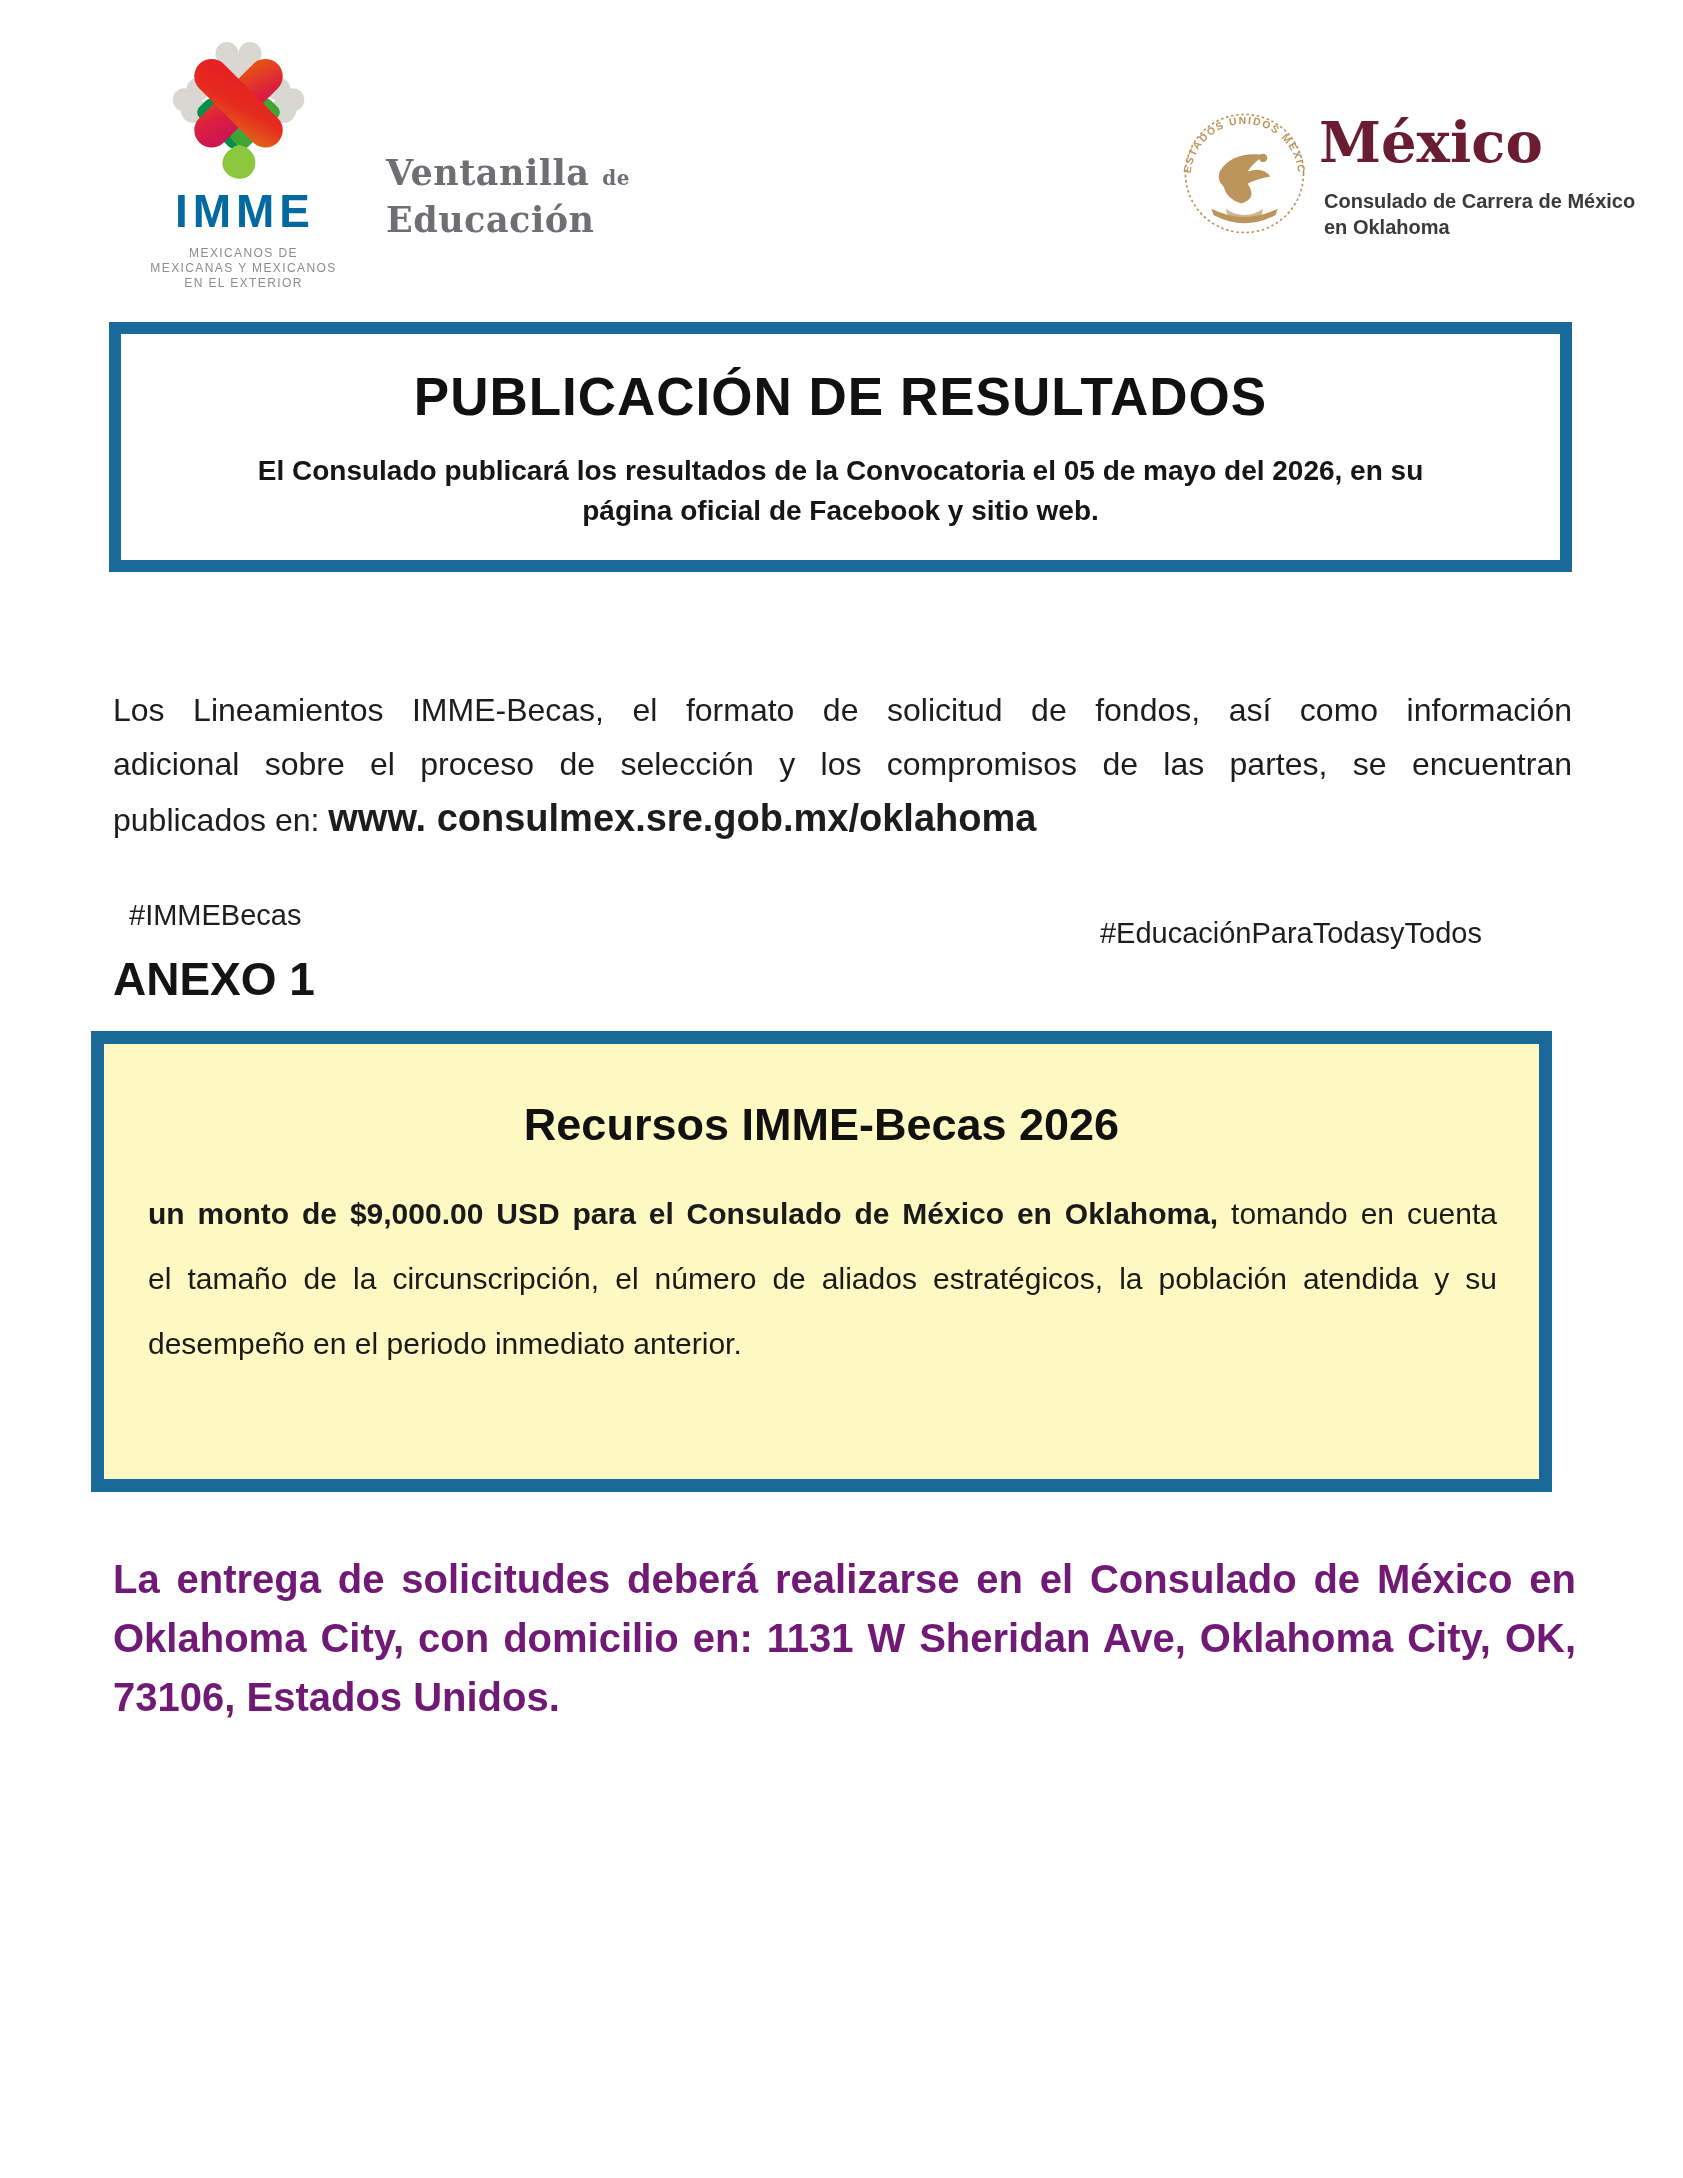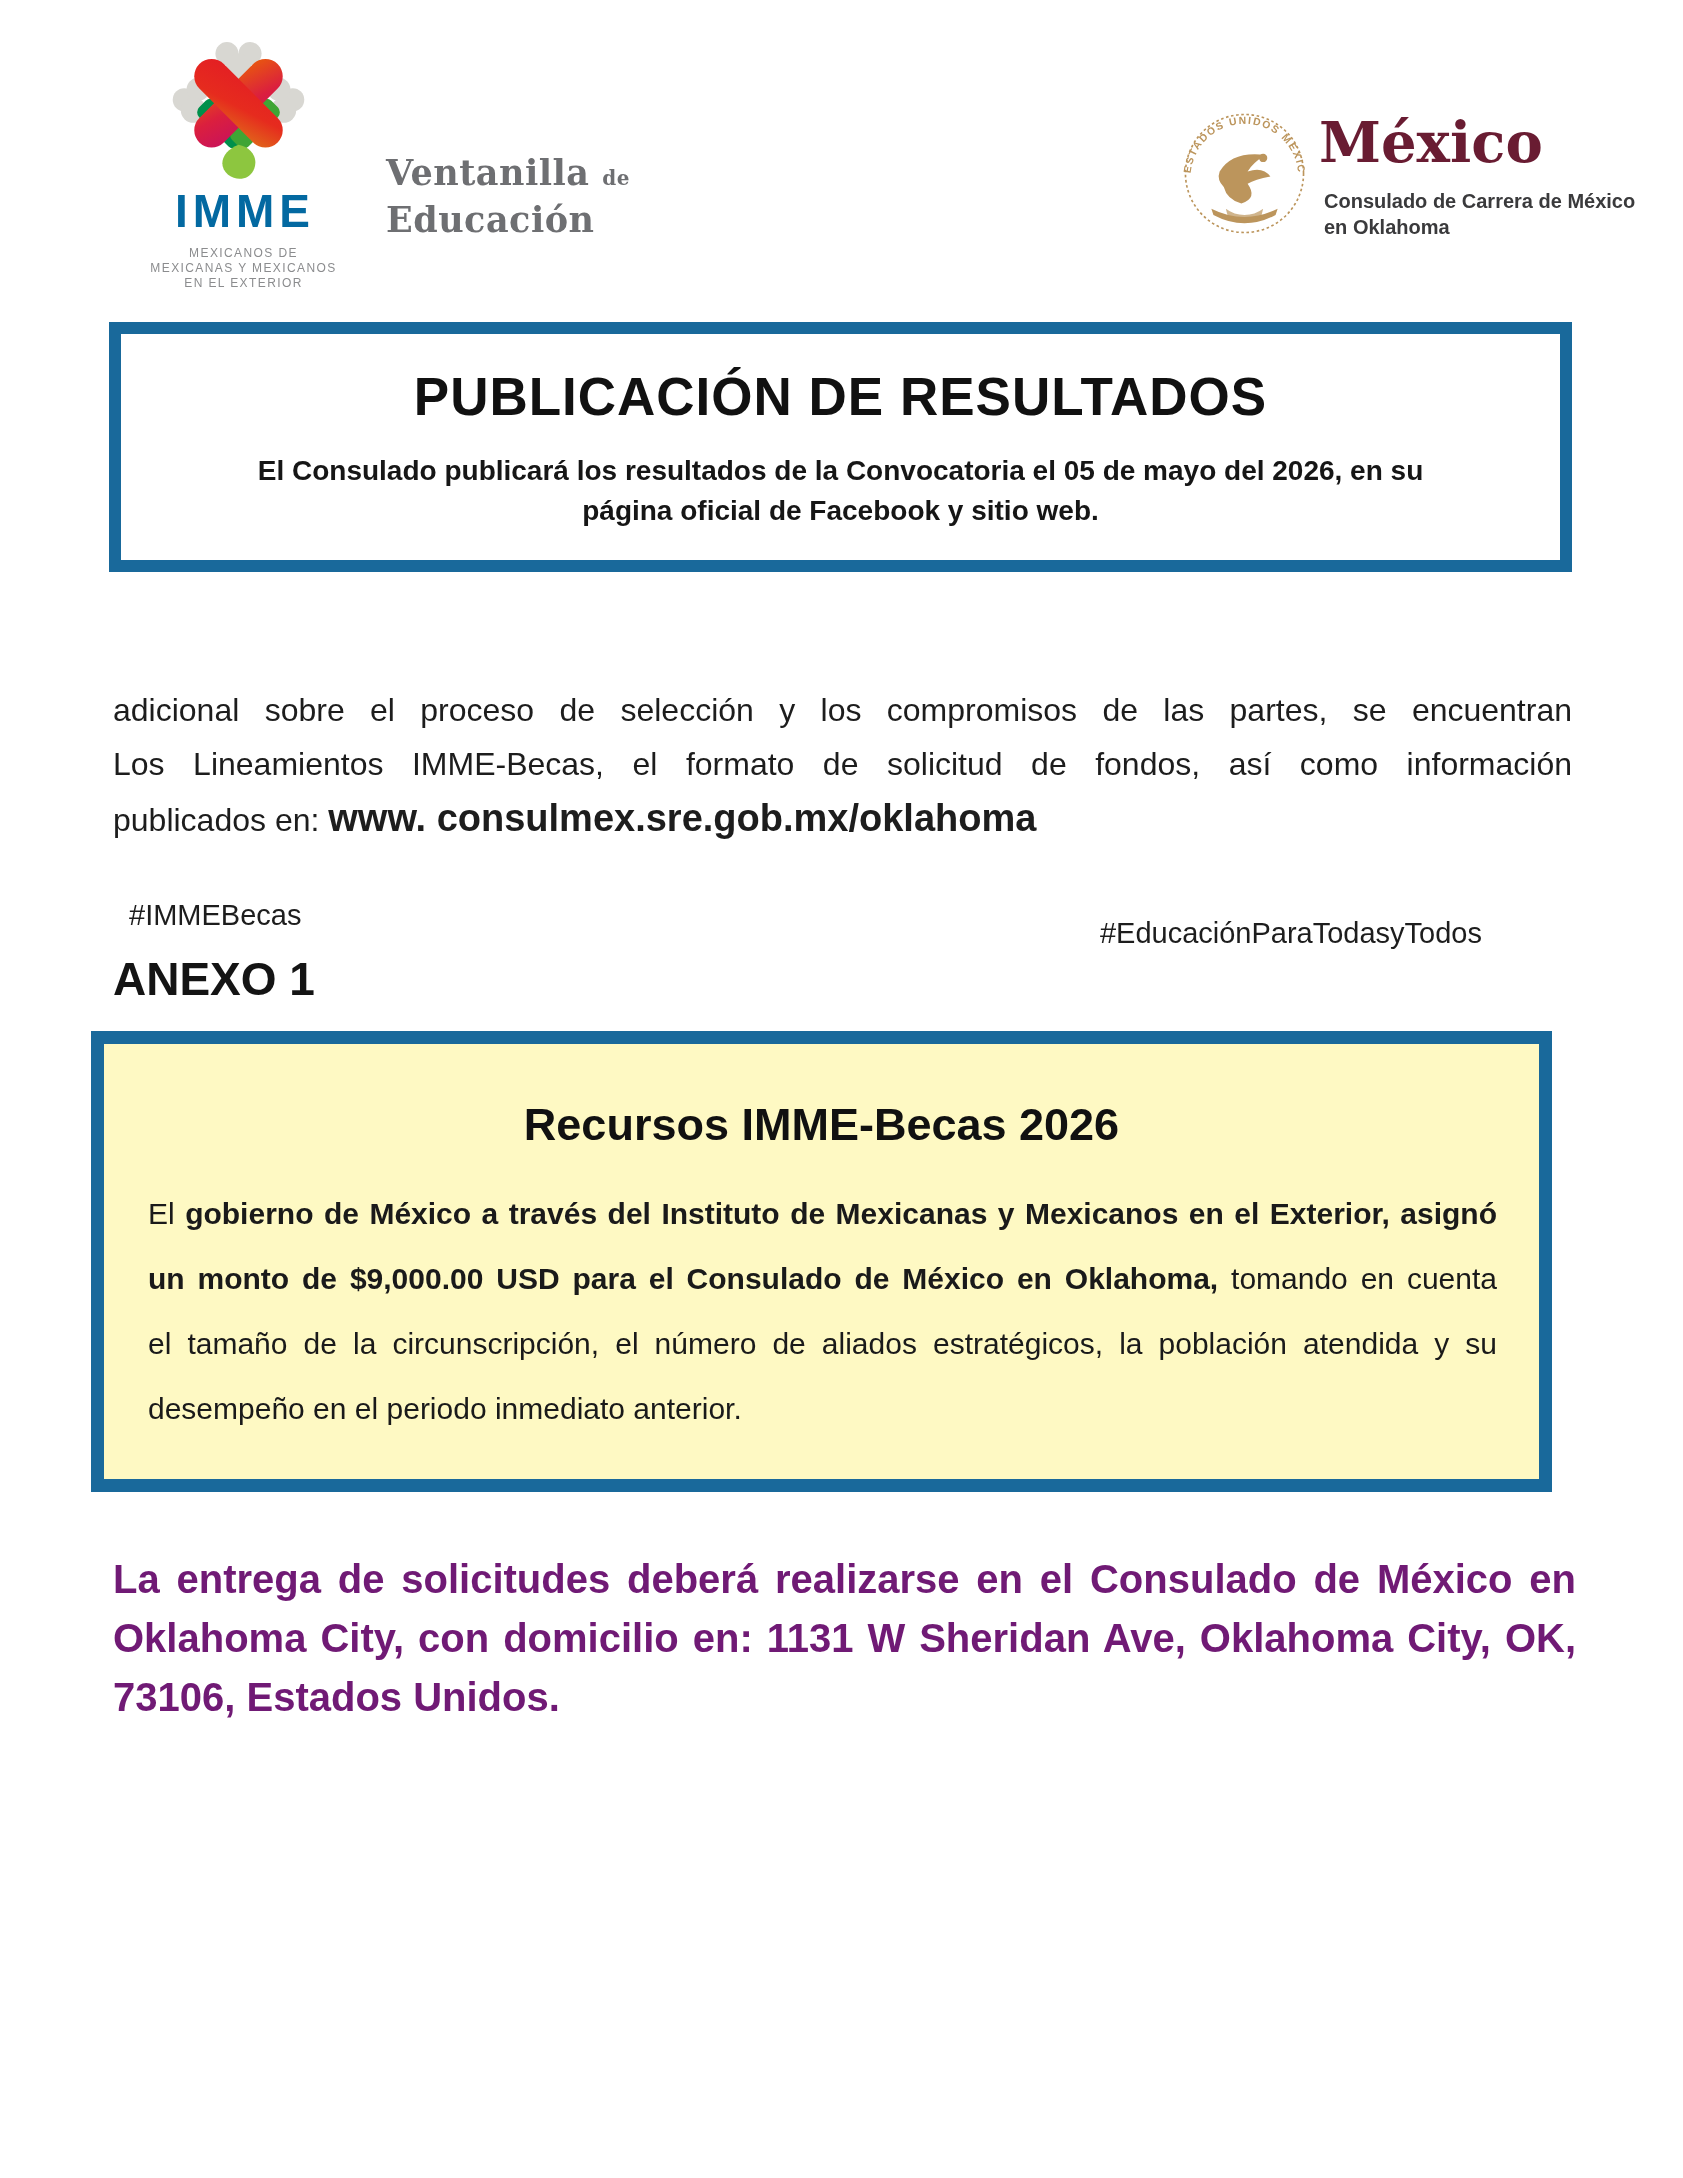--- a/index.html
+++ b/index.html
@@ -148,34 +148,33 @@
     <div>Consulado de Carrera de México</div>
     <div>en Oklahoma</div>
   </div>
 
   <div class="box-results">
     <div class="bx-title">PUBLICACIÓN DE RESULTADOS</div>
     <div class="bx-body">El Consulado publicará los resultados de la Convocatoria el 05 de mayo del 2026, en su página oficial de Facebook y sitio web.</div>
   </div>
 
   <div class="para-lineamientos">
+    <div class="jline">Los Lineamientos IMME-Becas, el formato de solicitud de fondos, así como información</div>
     <div class="jline">adicional sobre el proceso de selección y los compromisos de las partes, se encuentran</div>
-    <div class="jline">Los Lineamientos IMME-Becas, el formato de solicitud de fondos, así como información</div>
     <div class="lline"><span>publicados en: </span><span class="url-bold">www. consulmex.sre.gob.mx/oklahoma</span></div>
   </div>
 
   <div class="hash-left">#IMMEBecas</div>
   <div class="hash-right">#EducaciónParaTodasyTodos</div>
 
   <div class="anexo">ANEXO 1</div>
 
   <div class="box-recursos">
     <div class="bx-title">Recursos IMME-Becas 2026</div>
     <div class="bx-body">
-      <div class="jline"><span>El </span><span class="b">gobierno de México a través del Instituto de Mexicanas y Mexicanos en el Exterior, asignó</span></div>
       <div class="jline"><span class="b">un monto de $9,000.00 USD para el Consulado de México en Oklahoma,</span><span> tomando en cuenta</span></div>
       <div class="jline">el tamaño de la circunscripción, el número de aliados estratégicos, la población atendida y su</div>
       <div class="lline">desempeño en el periodo inmediato anterior.</div>
     </div>
   </div>
 
   <div class="para-delivery">
     <div class="jline">La entrega de solicitudes deberá realizarse en el Consulado de México en</div>
     <div class="jline">Oklahoma City, con domicilio en: 1131 W Sheridan Ave, Oklahoma City, OK,</div>
     <div class="lline">73106, Estados Unidos.</div>

